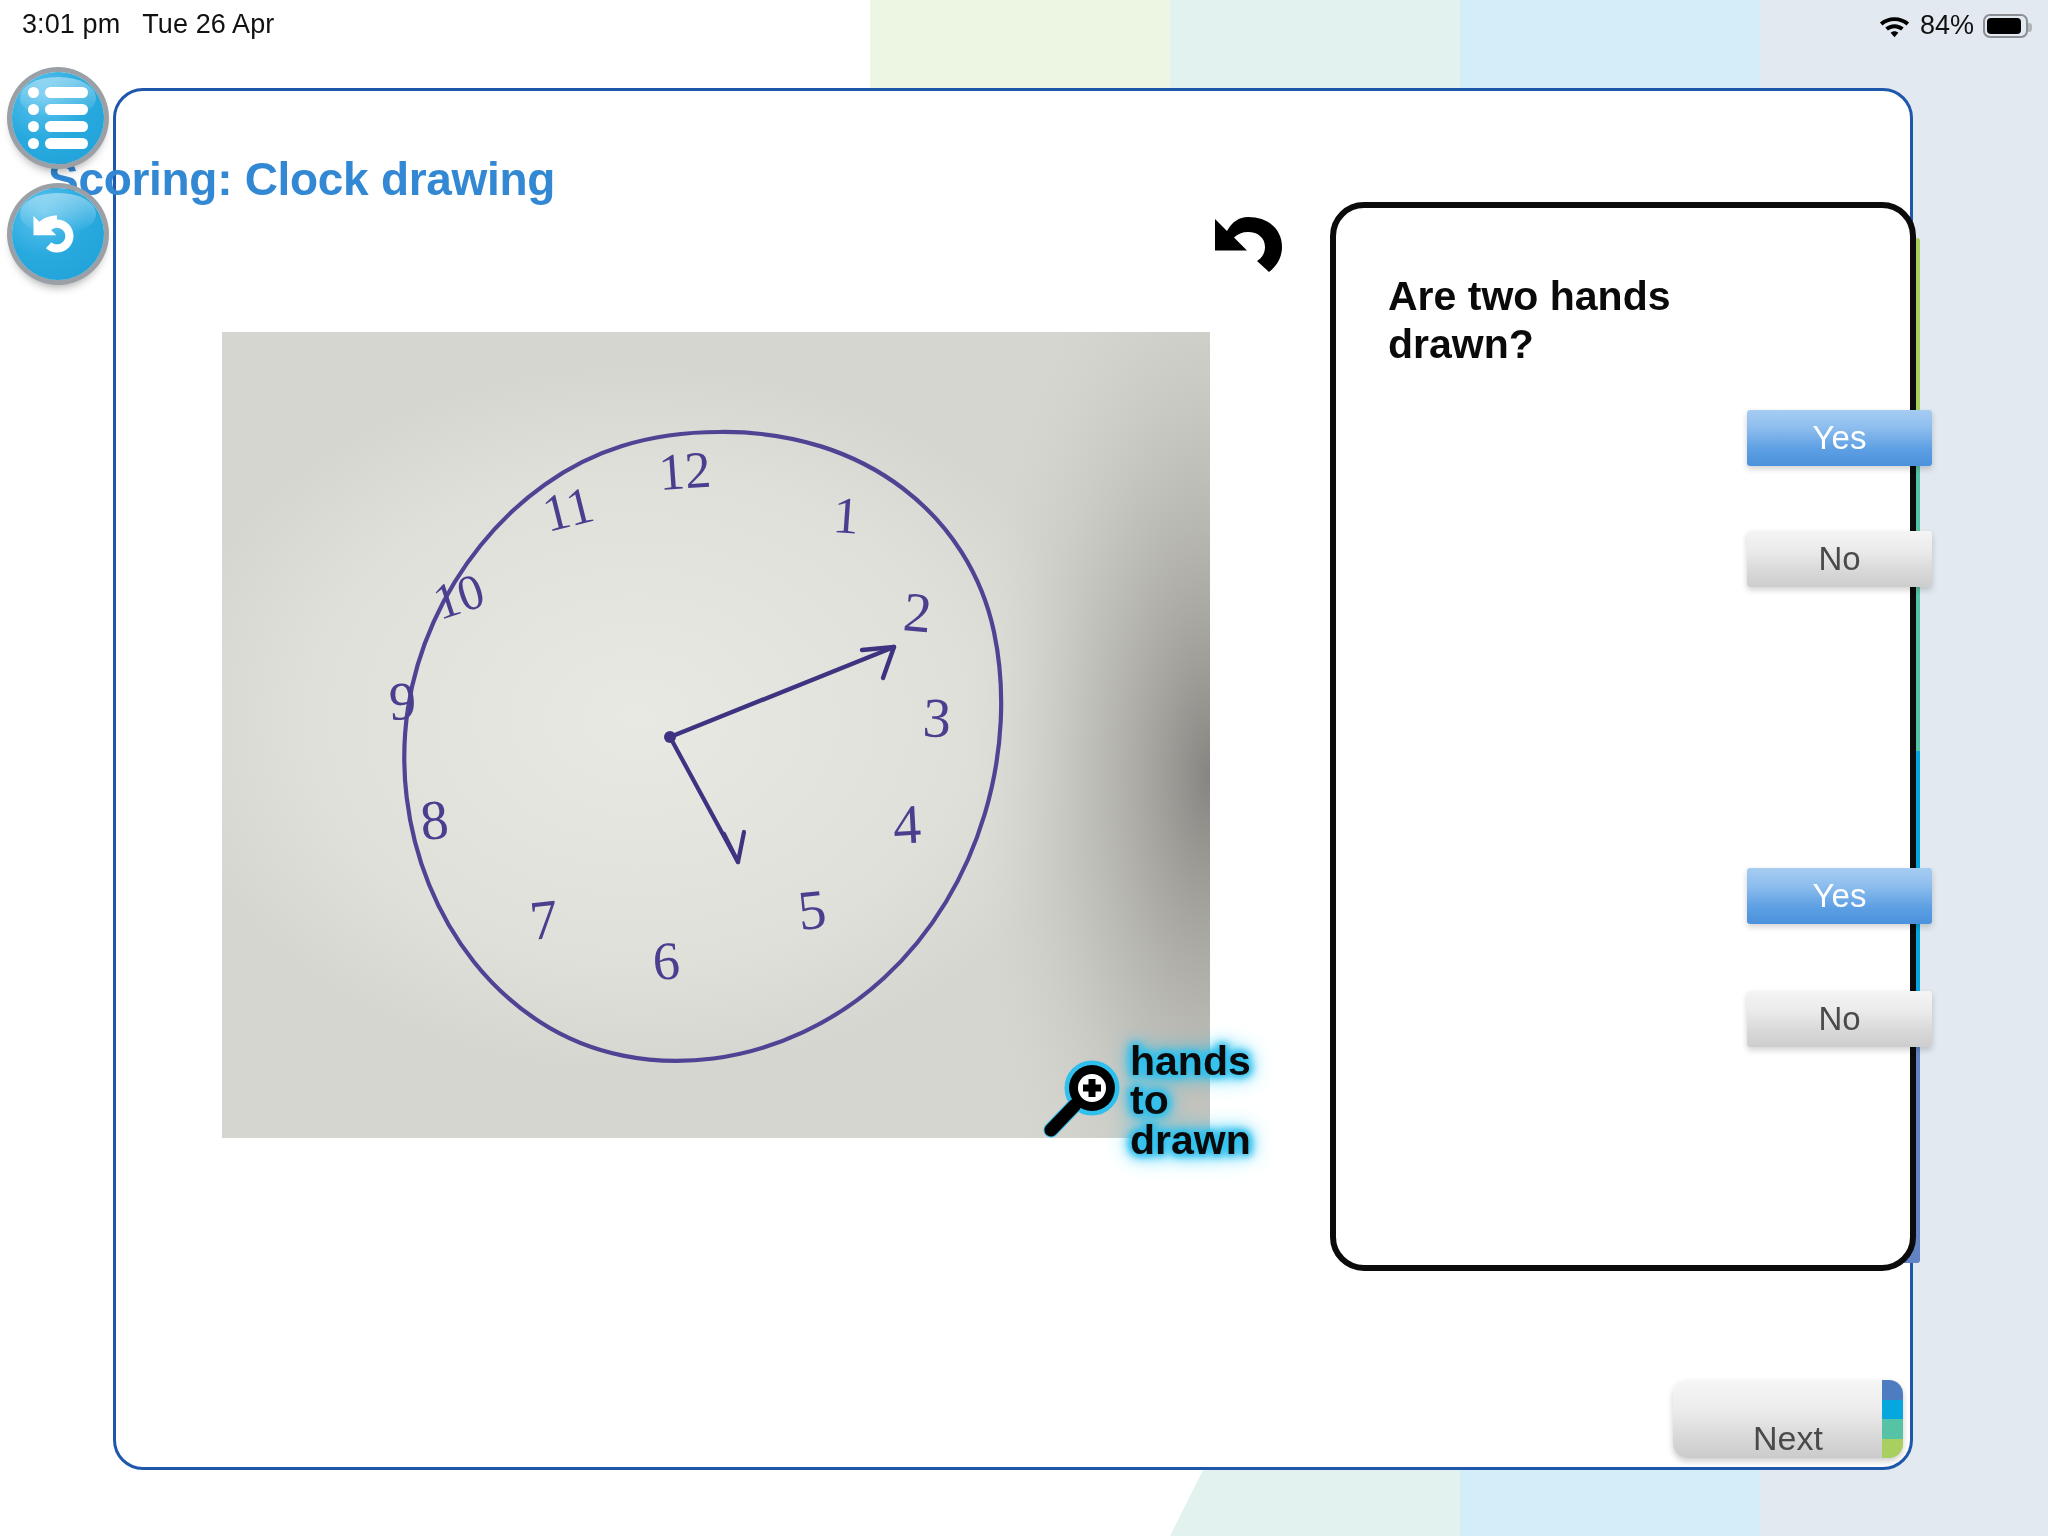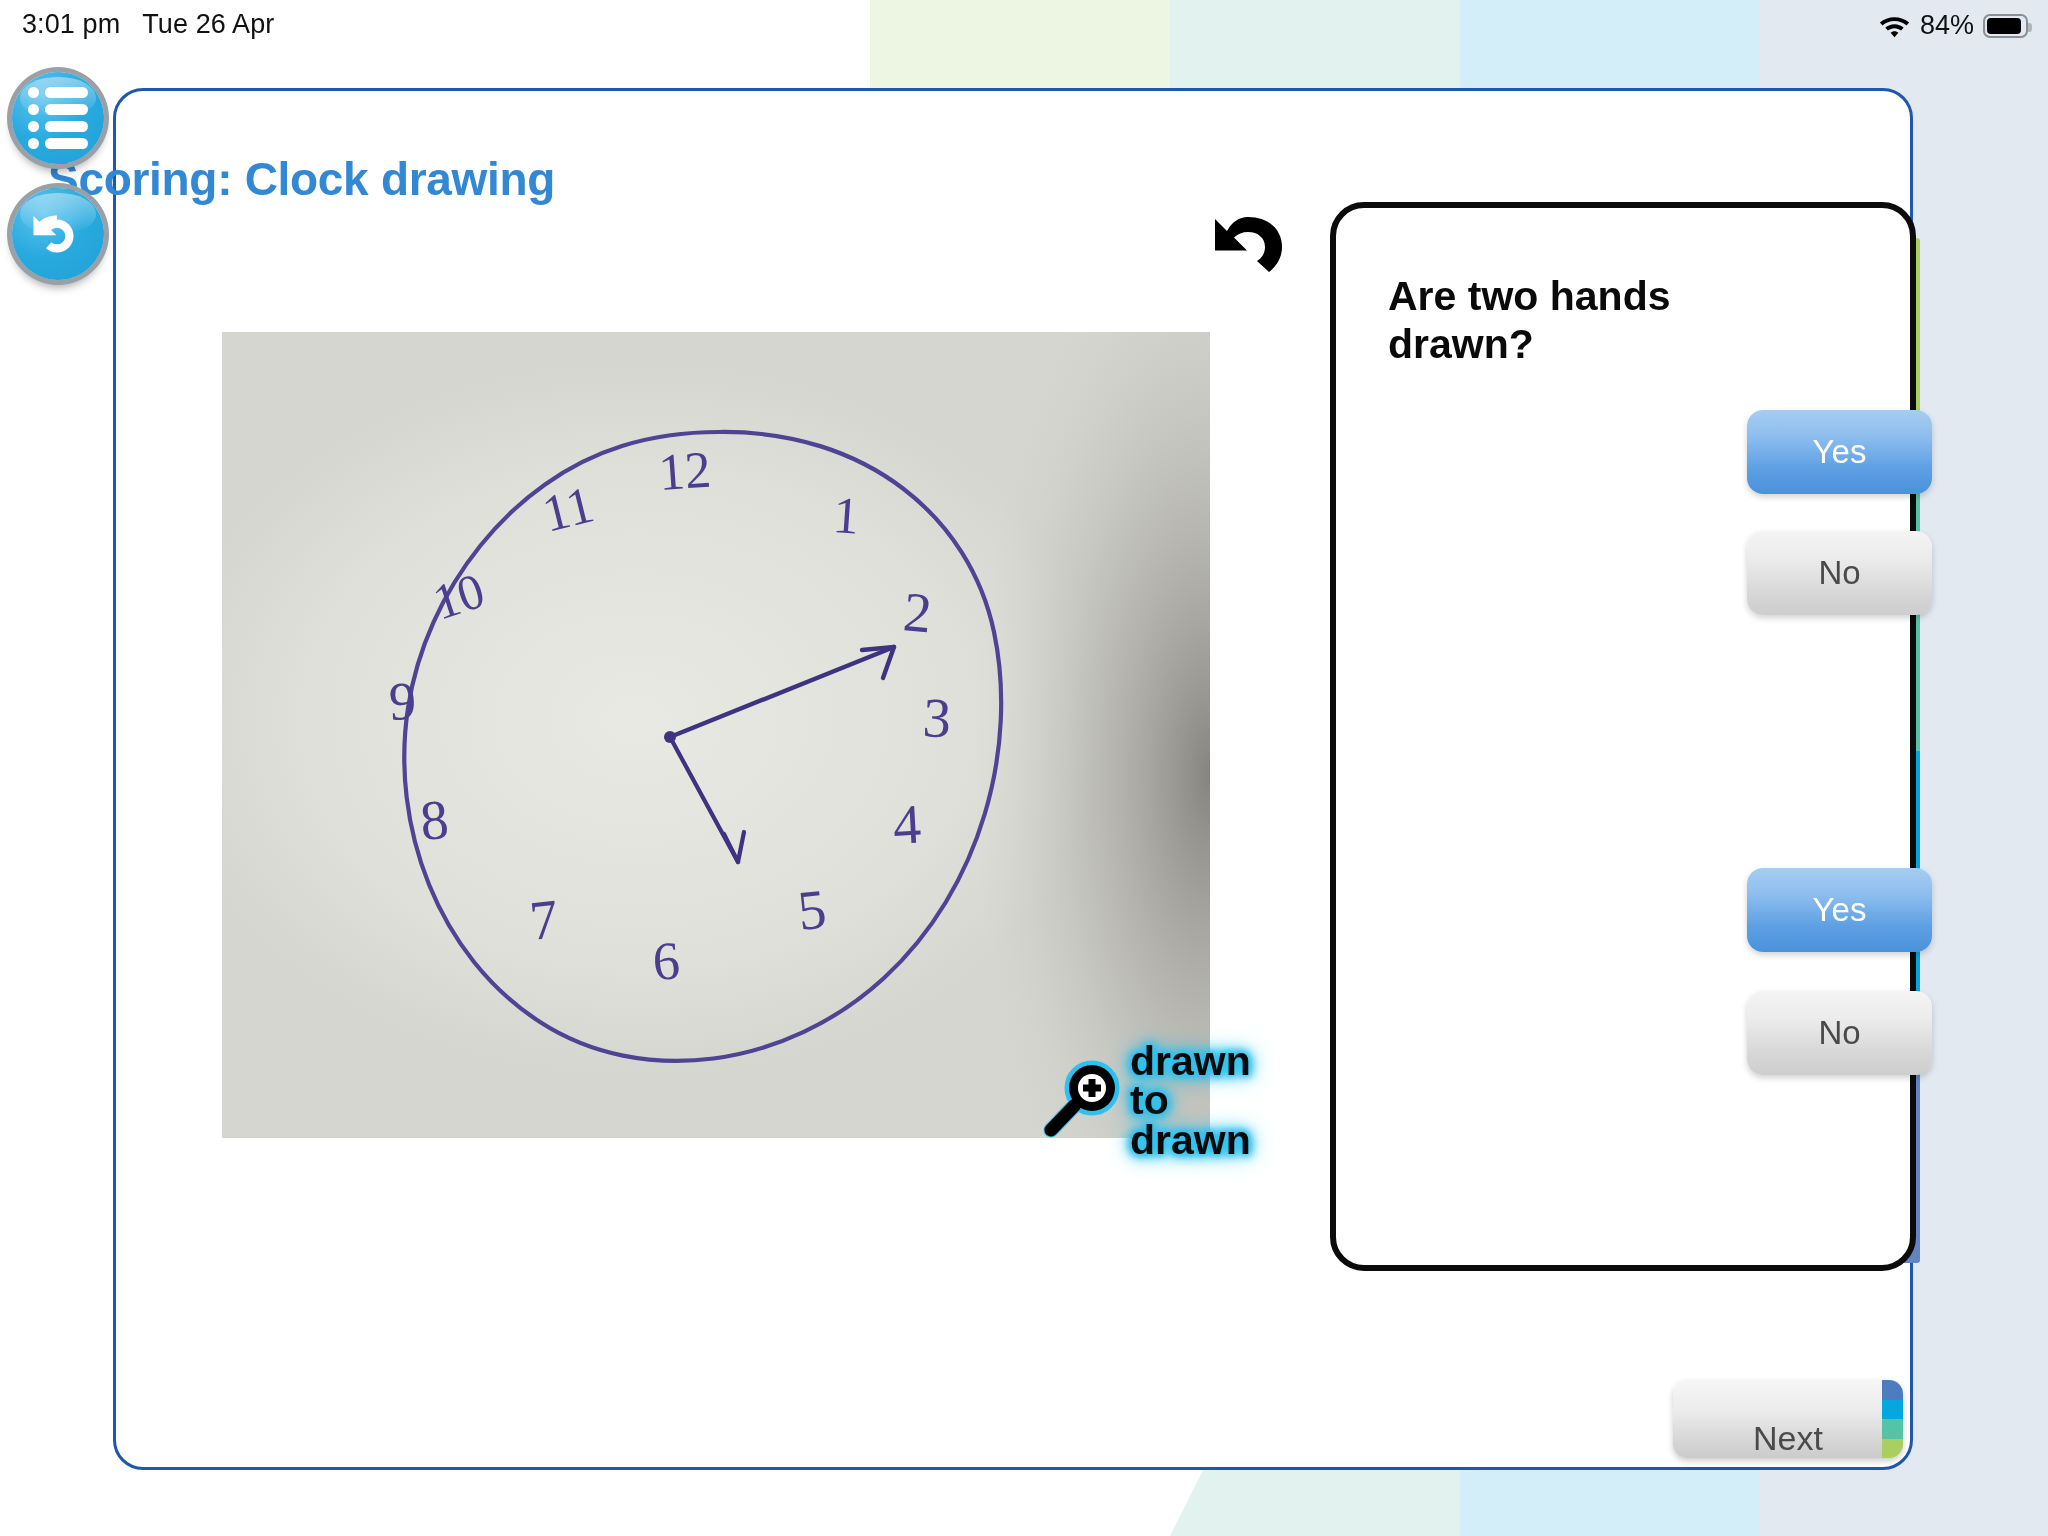--- a/index.html
+++ b/index.html
@@ -135,21 +135,21 @@
     z-index:18;
   }
   .question-block { position:absolute; left:36px; width:420px; }
   .question-text {
     font-size:41px; font-weight:bold; color:#0a0a0a; line-height:1.18;margin-left:16px;
   }
   #q1-block { top:64px; }
   #q2-block { top:478px; }
 
   .answer-btn {
-    position:absolute; width:185px; height:84px; border-radius:16px;
+    position:absolute; width:185px; height:56px; border-radius:3px;
     display:flex; align-items:center; justify-content:center;
     font-size:33px; cursor:pointer; z-index:24;
     box-shadow:0 3px 6px rgba(0,0,0,.18);
   }
   .answer-btn.yes {
     background:linear-gradient(180deg,#a6cdf2 0%, #8dbdee 32%, #5d9fe3 70%, #4a92dc 100%);
     color:#ffffff;
   }
   .answer-btn.no {
     background:linear-gradient(180deg,#f4f4f4 0%, #ebebeb 35%, #d8d8d8 72%, #cdcdcd 100%);
@@ -295,21 +295,21 @@
       <circle cx="52" cy="30" r="23"></circle>
       <line x1="35" y1="47" x2="11" y2="72" stroke-linecap="round" stroke-width="15"></line>
     </g>
     <circle cx="52" cy="30" r="23" fill="#000"></circle>
     <line x1="35" y1="47" x2="11" y2="72" stroke="#000" stroke-width="13" stroke-linecap="round"></line>
     <circle cx="52" cy="30" r="14" fill="#ffffff"></circle>
     <rect x="48.5" y="21" width="7" height="18" fill="#000"></rect>
     <rect x="43" y="26.5" width="18" height="7" fill="#000"></rect>
   </svg>
   <div class="zoom-text">
-    <div>drawn to</div>
+    <div>hands to</div>
     <div>drawn</div>
   </div>
 </div>
 
 <div id="spectrum">
     <div style="background: rgb(168, 207, 95); height: 19%;"></div>
     <div style="background: rgb(87, 195, 166); height: 31%;"></div>
     <div style="background: rgb(5, 166, 221); height: 24%;"></div>
     <div style="background: rgb(99, 132, 196); height: 26%;"></div>
   </div>

